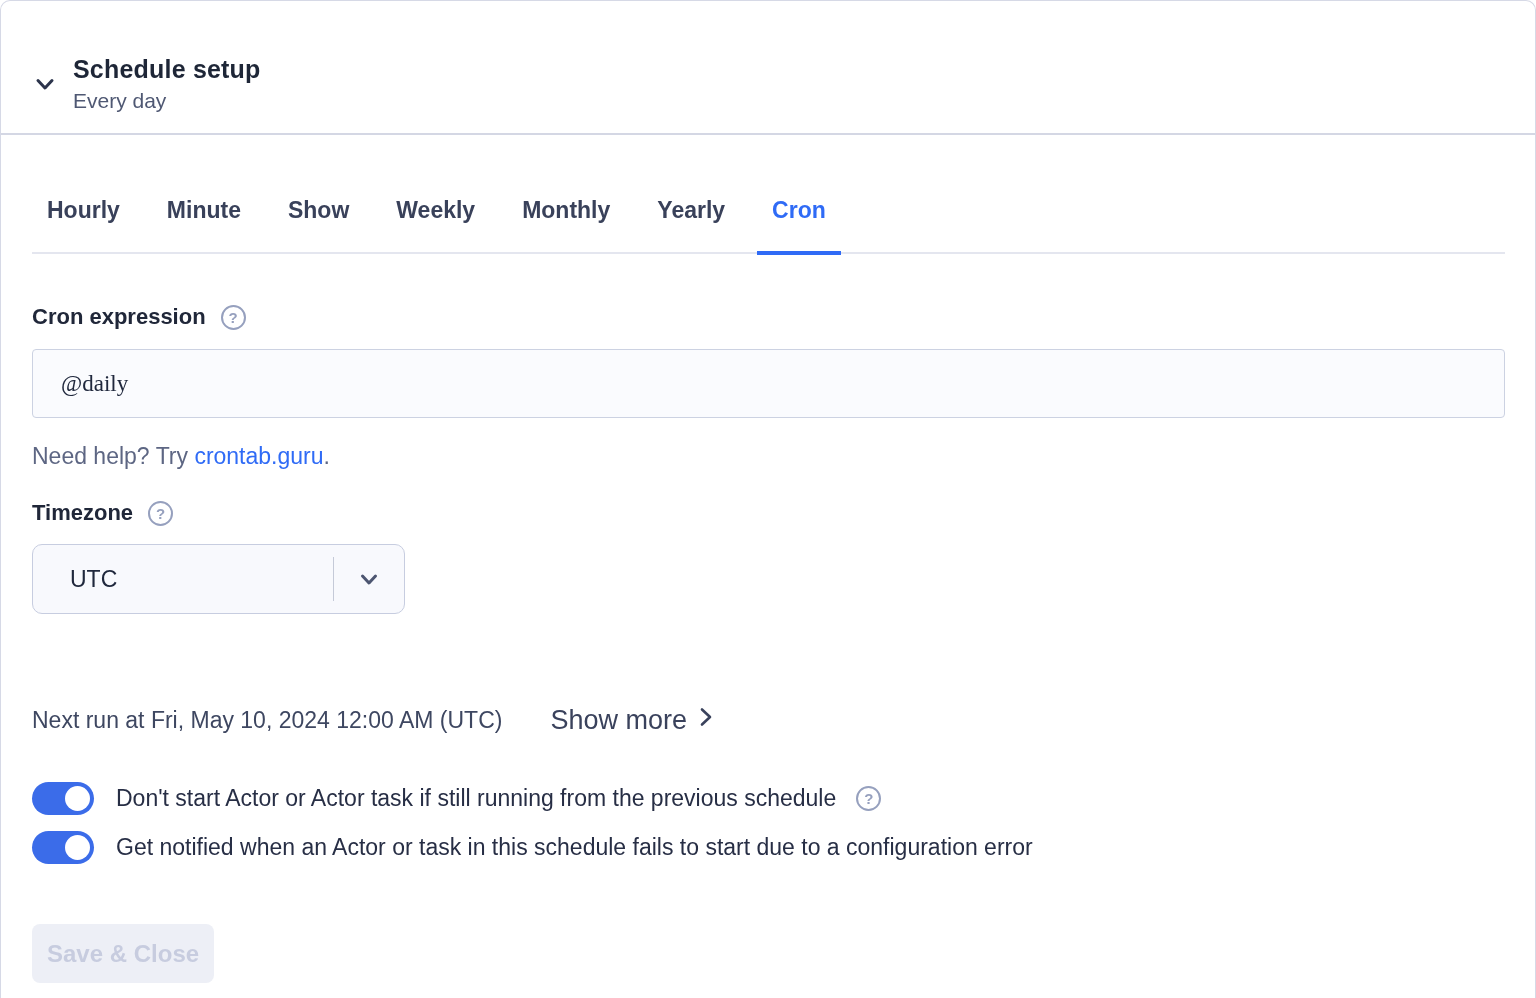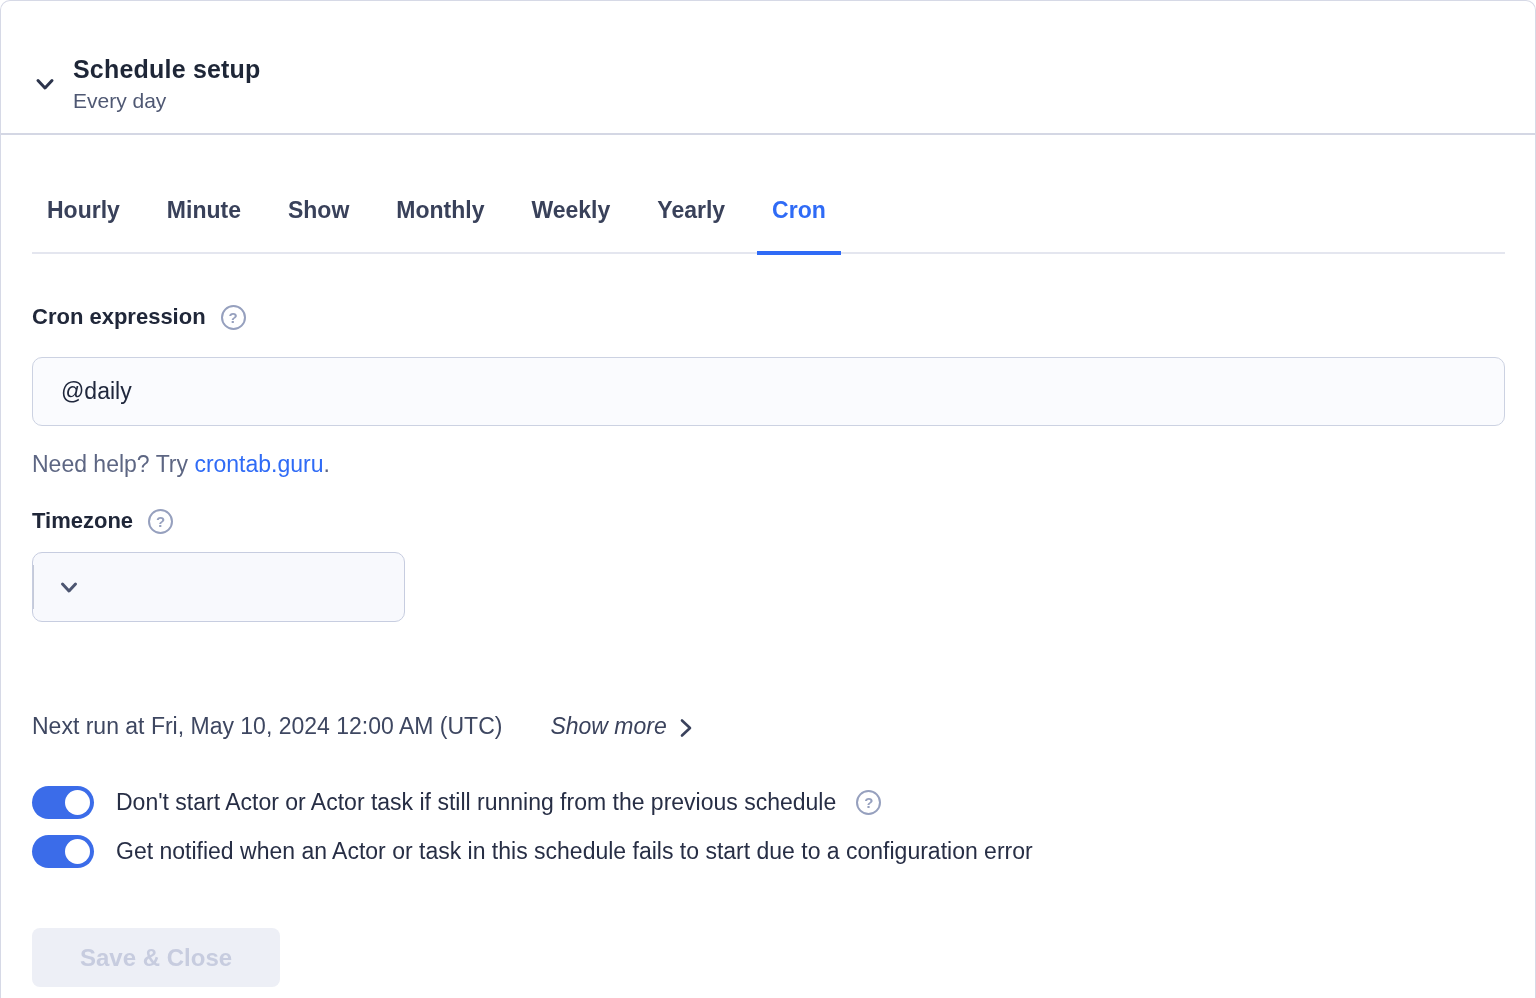--- a/index.html
+++ b/index.html
@@ -54,64 +54,64 @@
   .section-label .txt{font-size:22px;font-weight:700;color:#202739;}
   .help{
     width:25px;height:25px;border:2px solid var(--muted-icon);border-radius:50%;
     color:var(--muted-icon);font-size:15px;font-weight:700;
     display:inline-flex;align-items:center;justify-content:center;flex:0 0 auto;
     cursor:pointer;line-height:1;
   }
 
   
   .cron-input{
-    display:block;width:100%;height:69px;margin-top:27px;
-    border:1px solid var(--input-border);border-radius:10px;background:var(--input-bg);
-    font-family:Liberation Sans, sans-serif;
+    display:block;width:100%;height:69px;margin-top:19px;
+    border:1px solid var(--input-border);border-radius:4px;background:var(--input-bg);
+    font-family:Liberation Serif, serif;
     font-size:23px;color:var(--text-dark);padding:0 28px;outline:none;
   }
 
   .help-line{margin-top:25px;font-size:23px;color:var(--text-gray);}
   .help-line a{color:var(--accent);text-decoration:none;cursor:pointer;}
 
   .tz-label{margin-top:30px;}
 
   
   .select{
     margin-top:18px;width:373px;height:70px;
     border:1px solid #C7CDE0;border-radius:10px;background:#F8F9FD;
     display:flex;align-items:center;cursor:pointer;
   }
   .select .value{font-size:23px;color:var(--text-dark);padding-left:37px;flex:1;}
   .select .vdiv{width:1px;height:44px;background:#C5CAD8;}
   .select .sel-chev{padding:0 22px;display:flex;color:#4D5671;}
 
   
   .next-run{margin-top:91px;display:flex;align-items:center;font-size:23px;color:#3E4761;}
-  .show-more{display:inline-flex;align-items:flex-end;gap:8px;margin-left:48px;color:#3A425C;cursor:pointer;font-size:23px;font-style:italic;}
+  .show-more{display:inline-flex;align-items:flex-start;gap:8px;margin-left:48px;color:#3A425C;cursor:pointer;font-size:27px;}
   .show-more .chevR{display:flex;color:#3A425C;}
 
   
   .toggle-row{display:flex;align-items:center;gap:22px;margin-top:16px;}
   .toggle-row.first{margin-top:46px;}
   .switch{
     position:relative;width:62px;height:33px;border-radius:17px;
     background:var(--toggle-on);flex:0 0 auto;cursor:pointer;
   }
   .switch::after{
     content:"";position:absolute;top:4px;right:4px;width:25px;height:25px;
     border-radius:50%;background:#fff;
   }
   .toggle-label{font-size:23px;color:#272E45;}
   .toggle-row .help{margin-left:-2px;}
 
   
   .save-btn{
     margin-top:60px;display:inline-block;border:none;
-    padding:0 48px;height:59px;border-radius:8px;
+    padding:0 15px;height:59px;border-radius:8px;
     background:var(--disabled-bg);color:var(--disabled-text);
     font-family:"Liberation Sans","DejaVu Sans",sans-serif;
     font-size:24px;font-weight:700;cursor:default;
   }
 </style>
 </head>
 <body>
 
 <div class="frame">
 
@@ -126,41 +126,42 @@
       <div class="header-sub">Every day</div>
     </div>
   </div>
 
   <div class="main">
 
     <div class="tabs">
       <div class="tab">Hourly</div>
       <div class="tab">Minute</div>
       <div class="tab">Show</div>
+      <div class="tab">Weekly</div>
       <div class="tab">Monthly</div>
-      <div class="tab">Weekly</div>
       <div class="tab">Yearly</div>
       <div class="tab active">Cron</div>
     </div>
 
     <div class="section-label">
       <span class="txt">Cron expression</span>
       <span class="help">?</span>
     </div>
 
     <input class="cron-input" type="text" value="@daily" style="">
 
     <div class="help-line"><span>Need help? Try </span><a>crontab.guru</a><span>.</span></div>
 
     <div class="section-label tz-label">
       <span class="txt">Timezone</span>
       <span class="help">?</span>
     </div>
 
     <div class="select">
+      <span class="value">UTC</span>
       <span class="vdiv"></span>
       <span class="sel-chev">
         <svg width="26" height="26" viewBox="0 0 26 26" fill="none">
           <path d="M6.5 10 L13 17 L19.5 10" stroke="currentColor" stroke-width="3" stroke-linecap="round" stroke-linejoin="round"></path>
         </svg>
       </span>
     </div>
 
     <div class="next-run">
       <span>Next run at Fri, May 10, 2024 12:00 AM (UTC)</span>

